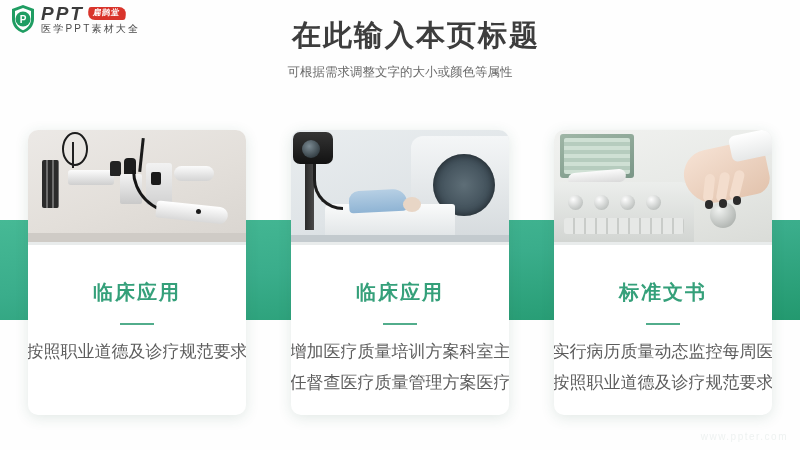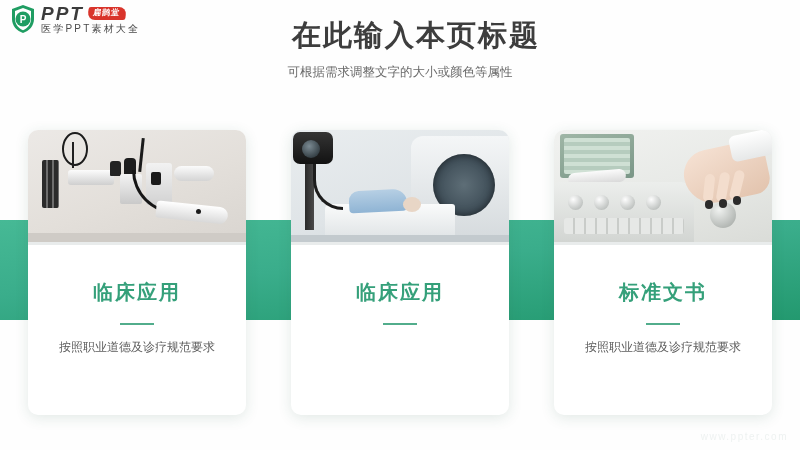--- a/index.html
+++ b/index.html
@@ -64,21 +64,21 @@
   }
   .card-body {
     flex:1; display:flex; flex-direction:column; align-items:center;
     padding-top:34px;
   }
   .card-heading {
     font-size:20px; font-weight:bold; color:#35a07a; letter-spacing:2px;
   }
   .card-rule { width:34px; height:2px; background:#52ad8c; margin:17px 0 11px; }
   .card-text {
-    font-size:12px; color:#5d5d5d; line-height:1.85; text-align:center;
+    font-size:17px; color:#5d5d5d; line-height:1.85; text-align:center;
   }
   .card-text div { white-space:nowrap; }
 
   
   .ph { position:absolute; inset:0; }
   
   .p1 { background:linear-gradient(160deg,#ece9e6 0%,#e3dfda 55%,#d9d5d0 100%); }
   .p1 .rackA { position:absolute; left:14px; top:30px; width:17px; height:48px;
     background:repeating-linear-gradient(90deg,#2b2b2b 0 4px,#6e6e6e 4px 6px); border-radius:2px; }
   .p1 .handleA { position:absolute; left:40px; top:40px; width:46px; height:15px;
@@ -244,20 +244,24 @@
           <div class="armStand"></div>
             <div class="camHead"></div>
             <div class="camLens"></div>
           <div class="armCord"></div>
             <div class="floor"></div>
         </div>
       </div>
       <div class="card-body">
         <div class="card-heading">临床应用</div>
         <div class="card-rule"></div>
+        <div class="card-text">
+          <div>增加医疗质量培训方案科室主</div>
+          <div>任督查医疗质量管理方案医疗</div>
+        </div>
       </div>
     </div>
 
     <div class="card">
       <div class="card-photo">
         <div class="ph p3">
           <div class="screen">
               <div class="scr-in"></div>
             </div>
           <div class="probe3"></div>
@@ -275,20 +279,21 @@
             <div class="finger f3"></div>
           <div class="nail n1"></div>
             <div class="nail n2"></div>
             <div class="nail n3"></div>
         </div>
       </div>
       <div class="card-body">
         <div class="card-heading">标准文书</div>
         <div class="card-rule"></div>
         <div class="card-text">
+          <div>实行病历质量动态监控每周医</div>
           <div>按照职业道德及诊疗规范要求</div>
         </div>
       </div>
     </div>
 
   </div>
 
   <div class="watermark">www.ppter.com</div>
 
 </div>

